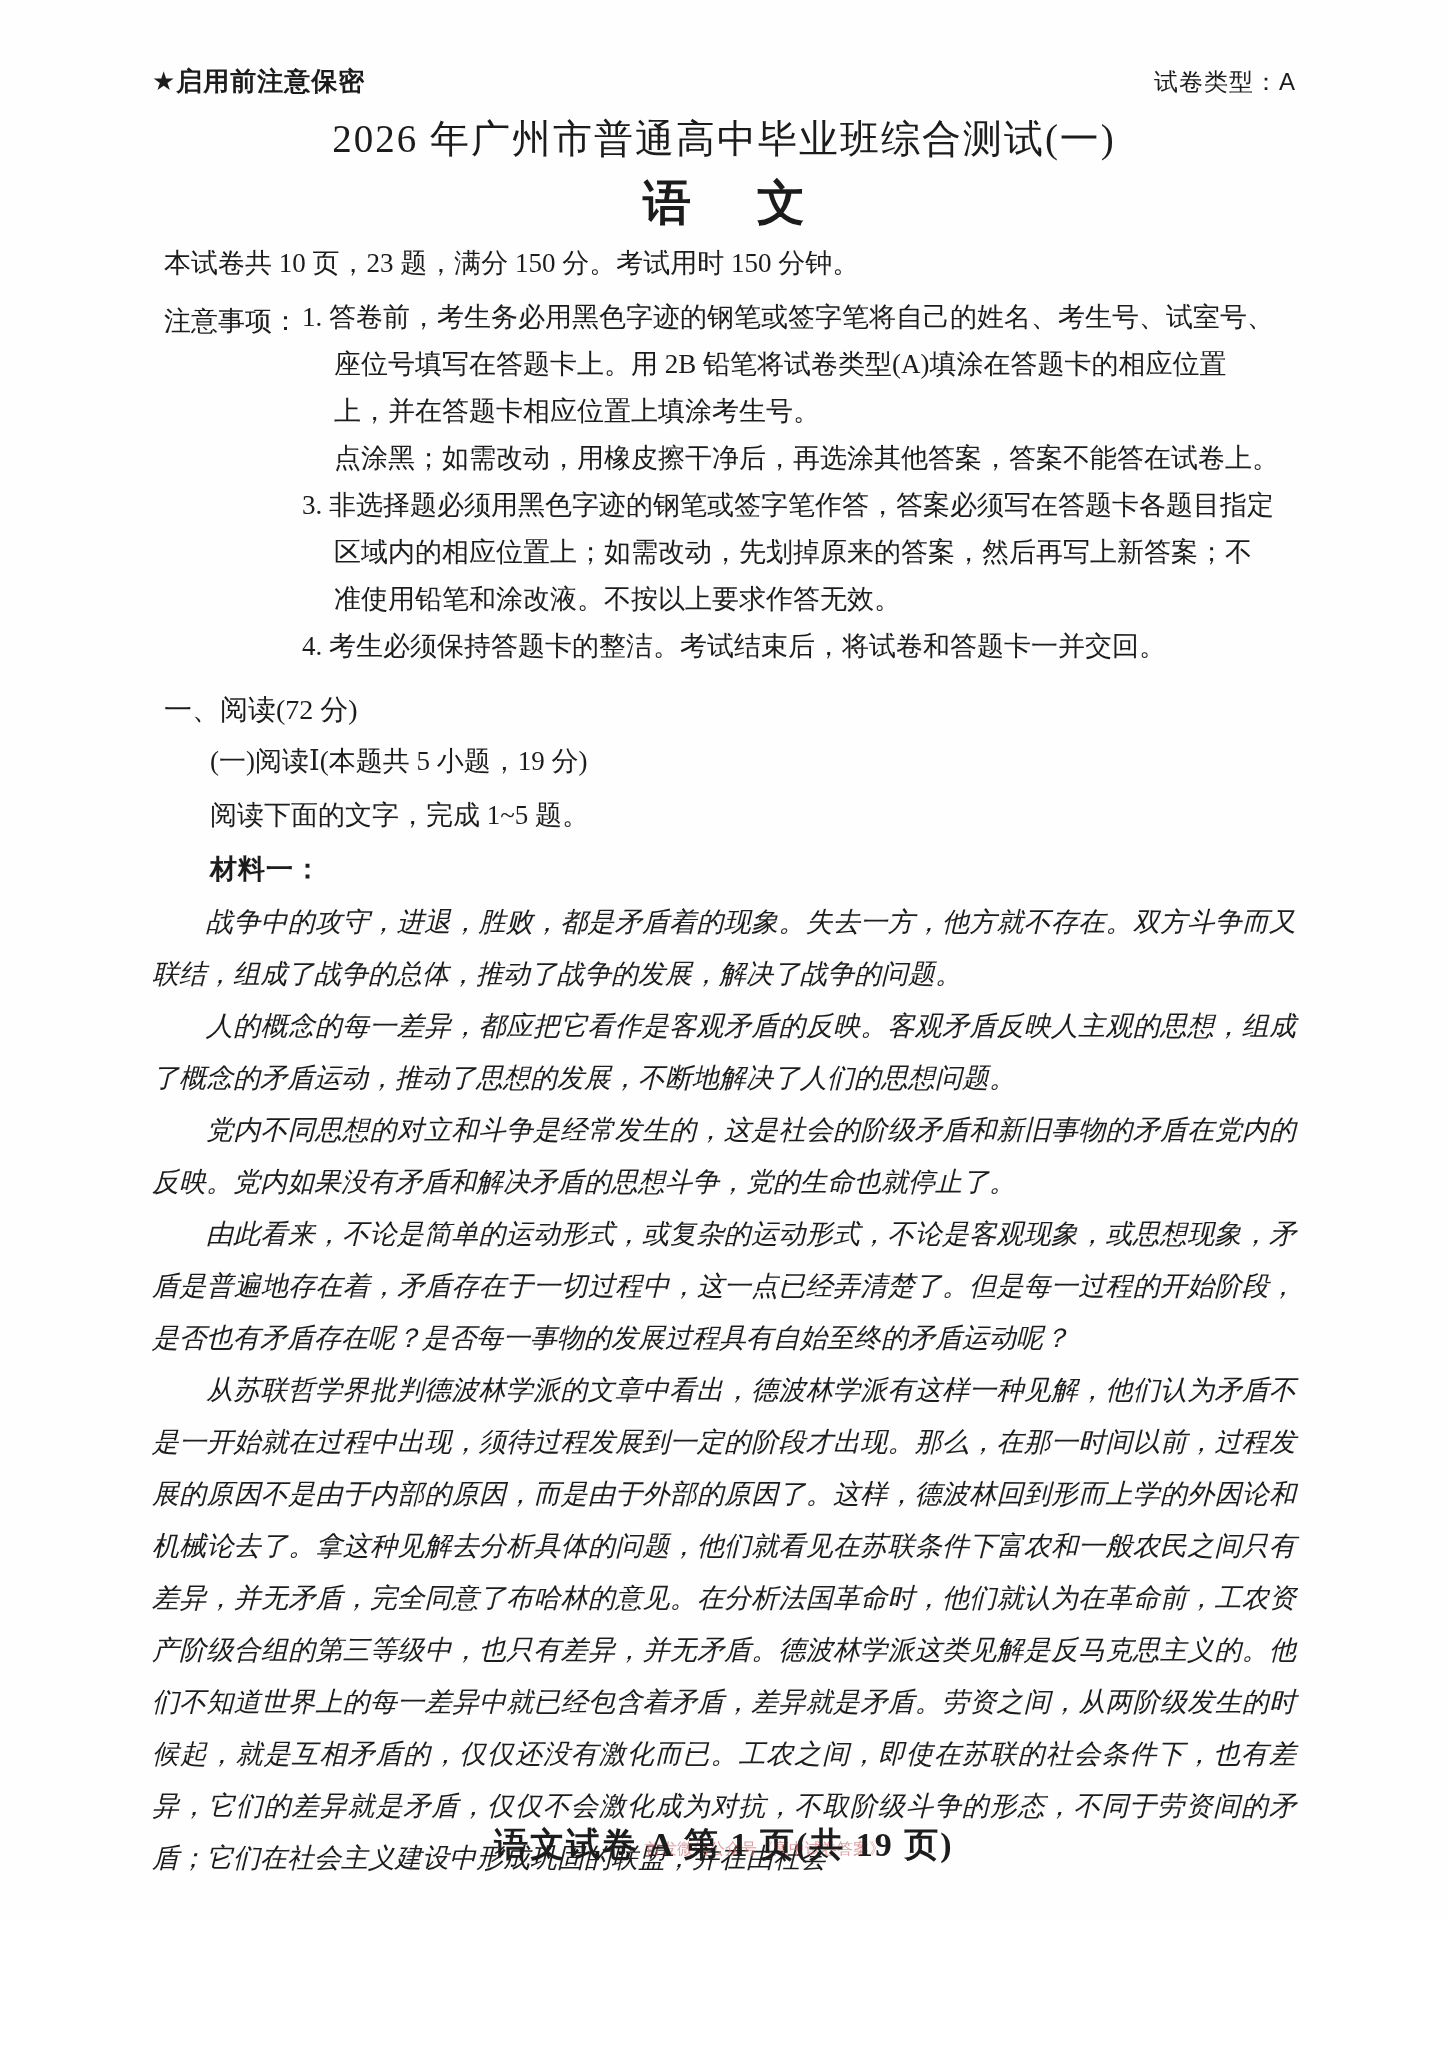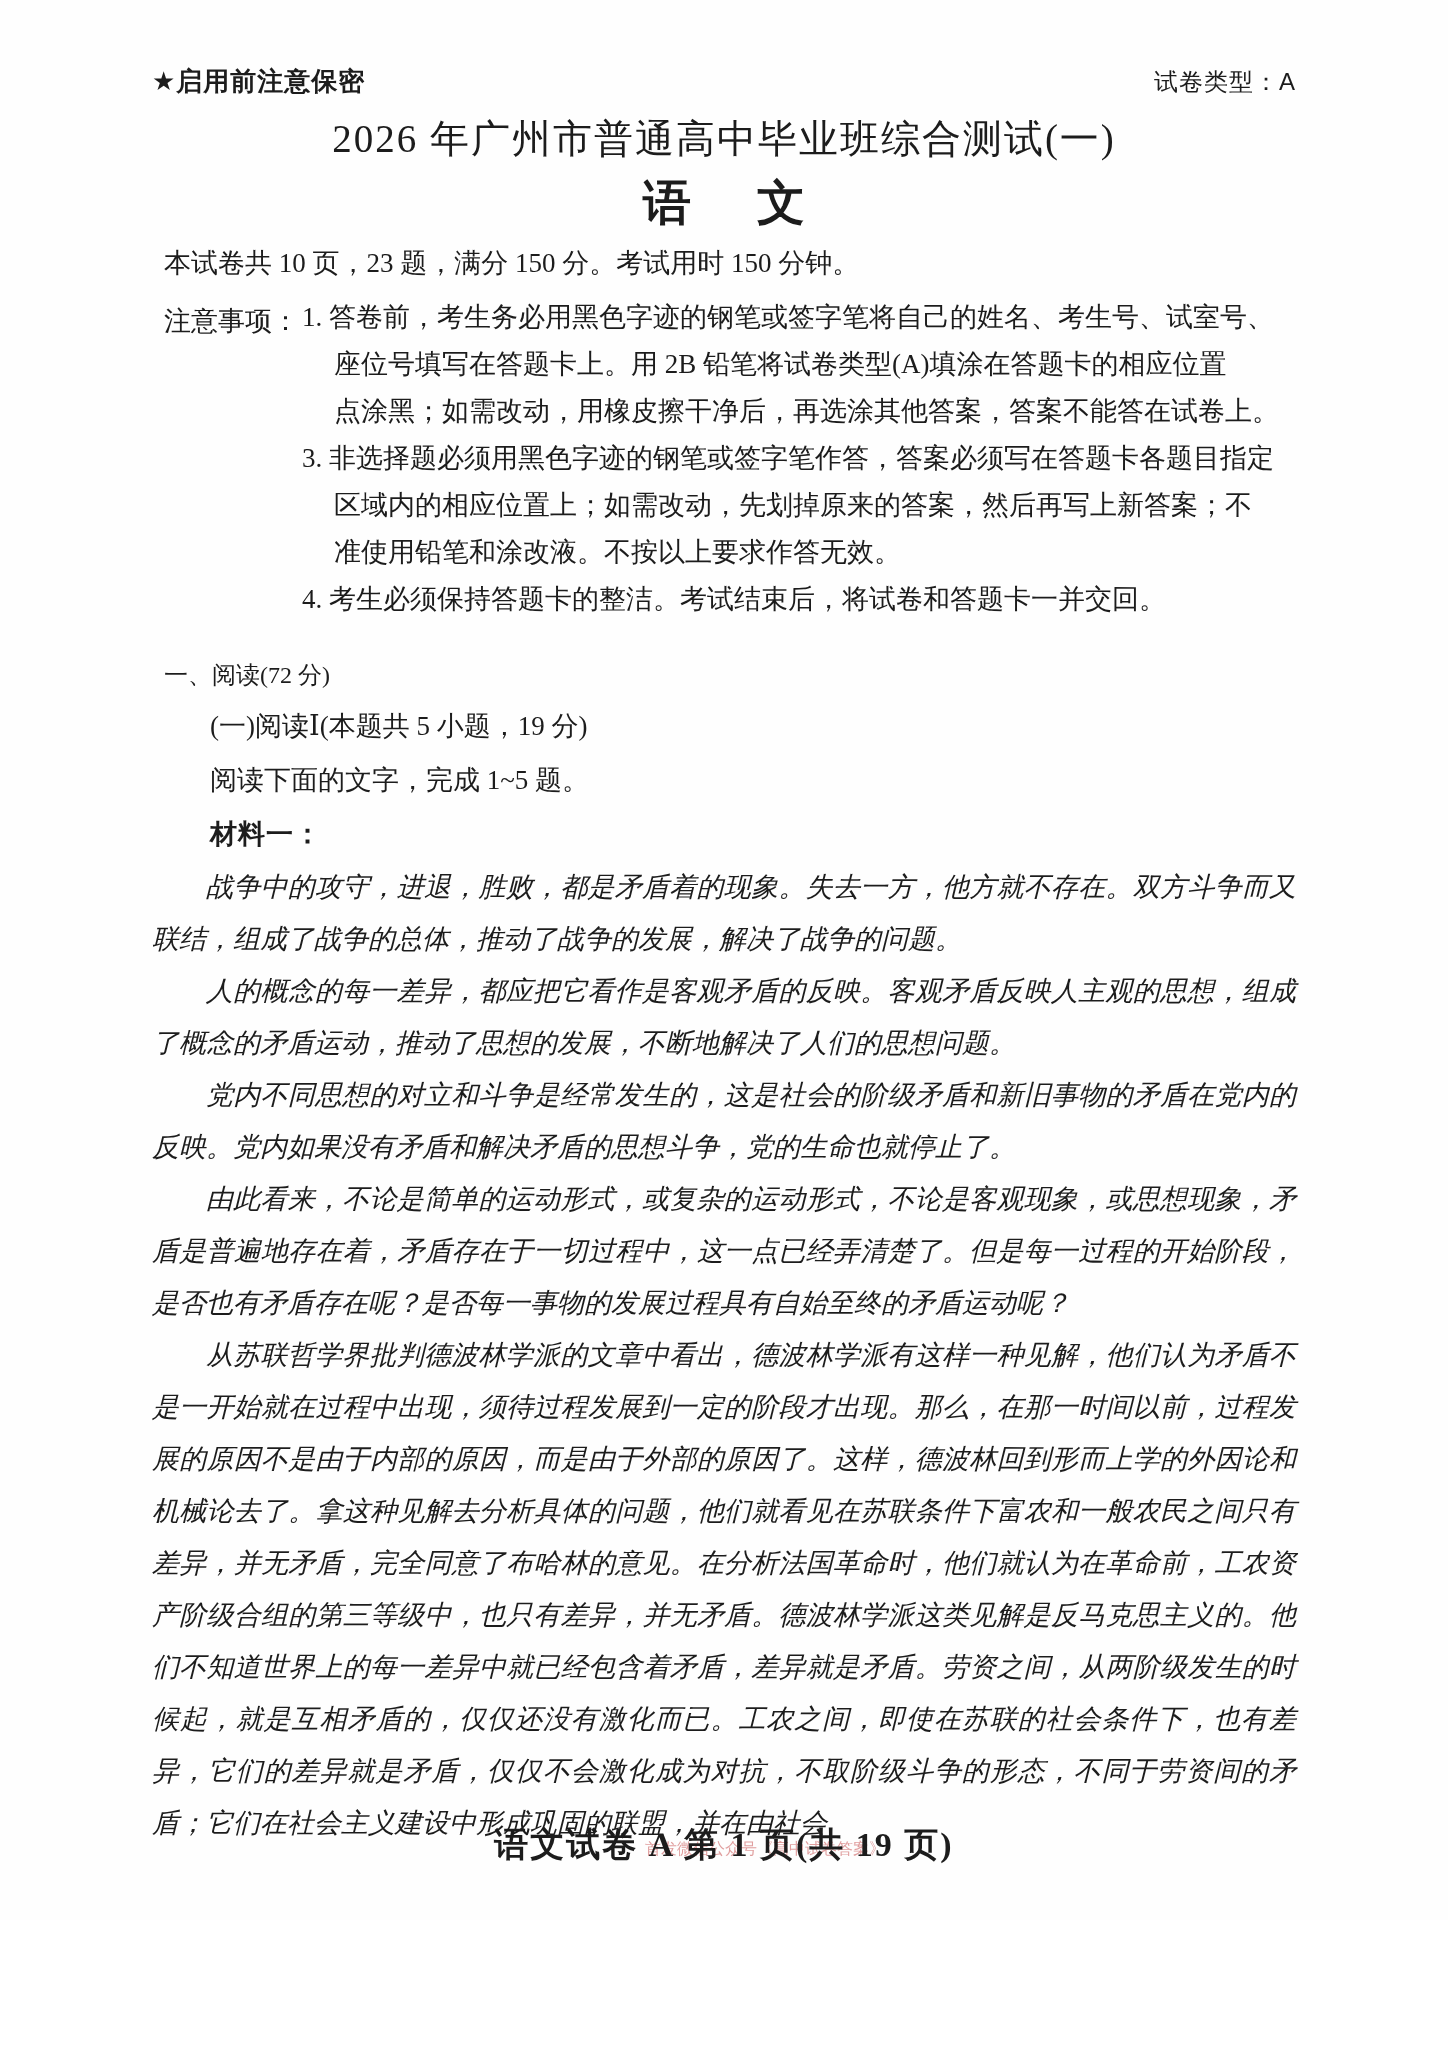--- a/index.html
+++ b/index.html
@@ -56,22 +56,22 @@
   }
   .notice-label {
     position: absolute; left: 0; top: 4px;
     white-space: nowrap;
   }
   .notice-items { margin-left: 138px; }
   .notice-line { white-space: nowrap; }
   .notice-line.cont { padding-left: 32px; }
   
   .part-title {
-    margin-top: 28px; margin-left: 12px;
-    font-size: 24px; line-height: 48px;
+    margin-top: 16px; margin-left: 12px;
+    font-size: 28px; line-height: 48px;
   }
   .sub-title, .instruction, .material-label {
     margin-left: 58px;
     font-size: 27px; line-height: 54px;
   }
   .material-label { font-weight: bold; letter-spacing: 1px; }
   
   .passage {
     font-family: "DejaVu Serif", "Liberation Serif", serif;
     font-style: italic;
@@ -118,20 +118,21 @@
   </div>
 
   <div class="intro">本试卷共 10 页，23 题，满分 150 分。考试用时 150 分钟。</div>
 
   <div class="notice">
     <div class="notice-label">注意事项：</div>
     <div class="notice-items">
       <div>
         <div class="notice-line">1. 答卷前，考生务必用黑色字迹的钢笔或签字笔将自己的姓名、考生号、试室号、</div>
         <div class="notice-line cont">座位号填写在答题卡上。用 2B 铅笔将试卷类型(A)填涂在答题卡的相应位置</div>
+        <div class="notice-line cont">上，并在答题卡相应位置上填涂考生号。</div>
       </div>
       <div>
         <div class="notice-line cont">点涂黑；如需改动，用橡皮擦干净后，再选涂其他答案，答案不能答在试卷上。</div>
       </div>
       <div>
         <div class="notice-line">3. 非选择题必须用黑色字迹的钢笔或签字笔作答，答案必须写在答题卡各题目指定</div>
         <div class="notice-line cont">区域内的相应位置上；如需改动，先划掉原来的答案，然后再写上新答案；不</div>
         <div class="notice-line cont">准使用铅笔和涂改液。不按以上要求作答无效。</div>
       </div>
       <div>

